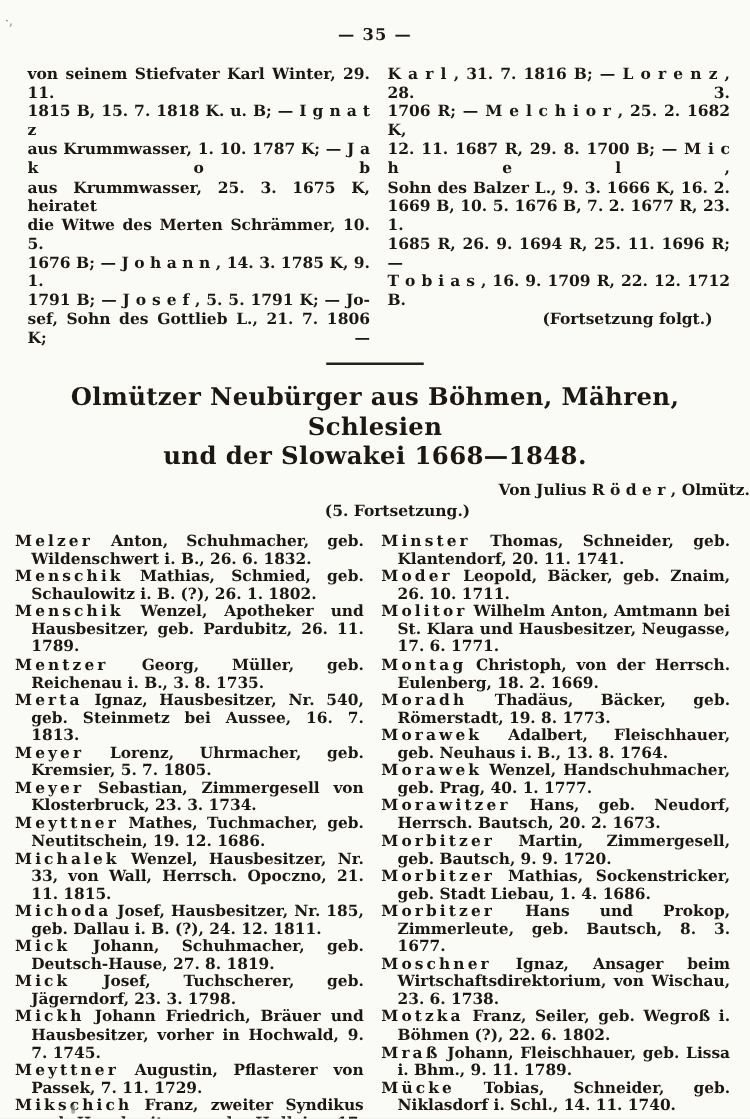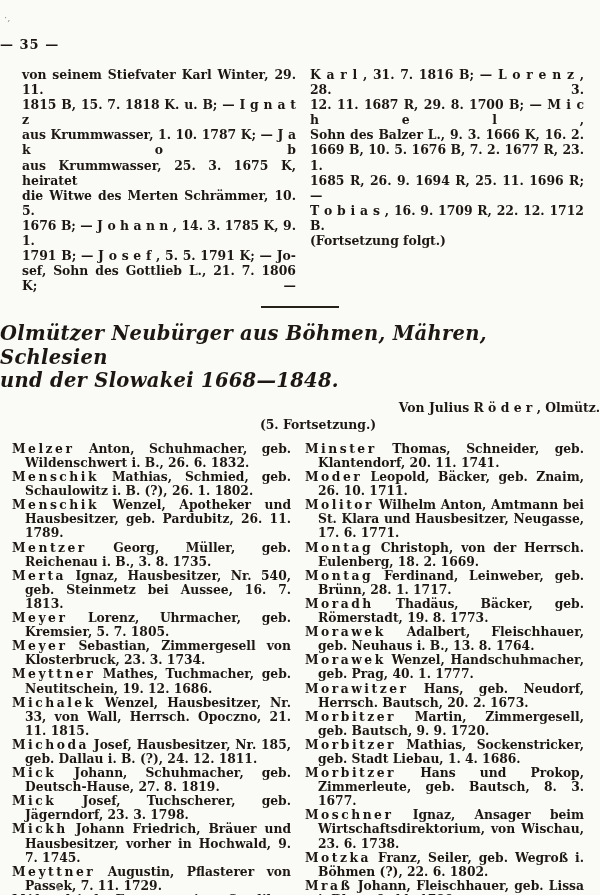--- a/index.html
+++ b/index.html
@@ -8,25 +8,24 @@
     width:600px;height:895px;
     margin:0 auto;
     background:#fafaf6;
     color:#1c1712;
     font-family:"DejaVu Serif","Liberation Serif",serif;
     font-weight:bold;
     overflow:hidden;
     box-sizing:border-box;
   }
   .page-number{
-    text-align:left;
+    text-align:center;
     padding-top:21px;
     font-size:13px;
     letter-spacing:1px;
-    margin-top:16px;
   }
   .corner-mark{
     position:absolute;top:12px;left:4px;
     font-size:10px;color:#8d8a84;font-weight:normal;
   }
   .smudge{
     position:absolute;left:57px;bottom:4px;
     width:3px;height:7px;background:#8f8d88;
     border-radius:2px;opacity:.7;
   }
@@ -35,31 +34,31 @@
     padding:15px 16px 0 22px;
   }
   .pcol{width:50%;}
   .pline{
     font-size:12.4px;line-height:15.1px;
     text-align:justify;text-align-last:justify;
     white-space:normal;
   }
   .fortsetzung-note{
     font-size:12.4px;line-height:15.1px;
-    padding-right:14px;
+    text-align:right;padding-right:14px;
   }
   .rule{
     width:78px;height:2px;background:#24201a;
     margin:13px auto 0 auto;
   }
   .article-title{
     margin:14px 0 0 0;
+    text-align:center;
     font-size:19.5px;line-height:23.5px;
     letter-spacing:.3px;
-    font-style:italic;
   }
   .byline{
     margin-top:7px;text-align:right;
     font-size:12.4px;
   }
   .installment{
     margin-top:2px;text-align:center;
     font-size:12.4px;
     padding-left:36px;
   }
@@ -102,20 +101,21 @@
 
         <div class="pline">1791 B; — J o s e f , 5. 5. 1791 K; — Jo-</div>
 
         <div class="pline">sef, Sohn des Gottlieb L., 21. 7. 1806 K; —</div>
       </div>
     <div class="pcol">
       <div>
 
           <div class="pline">K a r l , 31. 7. 1816 B; — L o r e n z , 28. 3.</div>
 
+          <div class="pline">1706 R; — M e l c h i o r , 25. 2. 1682 K,</div>
 
           <div class="pline">12. 11. 1687 R, 29. 8. 1700 B; — M i c h e l ,</div>
 
           <div class="pline">Sohn des Balzer L., 9. 3. 1666 K, 16. 2.</div>
 
           <div class="pline">1669 B, 10. 5. 1676 B, 7. 2. 1677 R, 23. 1.</div>
 
           <div class="pline">1685 R, 26. 9. 1694 R, 25. 11. 1696 R; —</div>
 
           <div class="pline">T o b i a s , 16. 9. 1709 R, 22. 12. 1712 B.</div>
@@ -172,21 +172,20 @@
     <div class="ecol">
 
         <p class="entry"><span class="entry-name">Minster</span> <span>Thomas, Schneider, geb. Klantendorf, 20. 11. 1741.</span></p>
 
         <p class="entry"><span class="entry-name">Moder</span> <span>Leopold, Bäcker, geb. Znaim, 26. 10. 1711.</span></p>
 
         <p class="entry"><span class="entry-name">Molitor</span> <span>Wilhelm Anton, Amtmann bei St. Klara und Hausbesitzer, Neugasse, 17. 6. 1771.</span></p>
 
         <p class="entry"><span class="entry-name">Montag</span> <span>Christoph, von der Herrsch. Eulenberg, 18. 2. 1669.</span></p>
 
-        <p class="entry"><span class="entry-name">Montag</span> <span>Ferdinand, Leinweber, geb. Brünn, 28. 1. 1717.</span></p>
 
         <p class="entry"><span class="entry-name">Moradh</span> <span>Thadäus, Bäcker, geb. Römerstadt, 19. 8. 1773.</span></p>
 
         <p class="entry"><span class="entry-name">Morawek</span> <span>Adalbert, Fleischhauer, geb. Neuhaus i. B., 13. 8. 1764.</span></p>
 
         <p class="entry"><span class="entry-name">Morawek</span> <span>Wenzel, Handschuhmacher, geb. Prag, 40. 1. 1777.</span></p>
 
         <p class="entry"><span class="entry-name">Morawitzer</span> <span>Hans, geb. Neudorf, Herrsch. Bautsch, 20. 2. 1673.</span></p>
 
         <p class="entry"><span class="entry-name">Morbitzer</span> <span>Martin, Zimmergesell, geb. Bautsch, 9. 9. 1720.</span></p>

